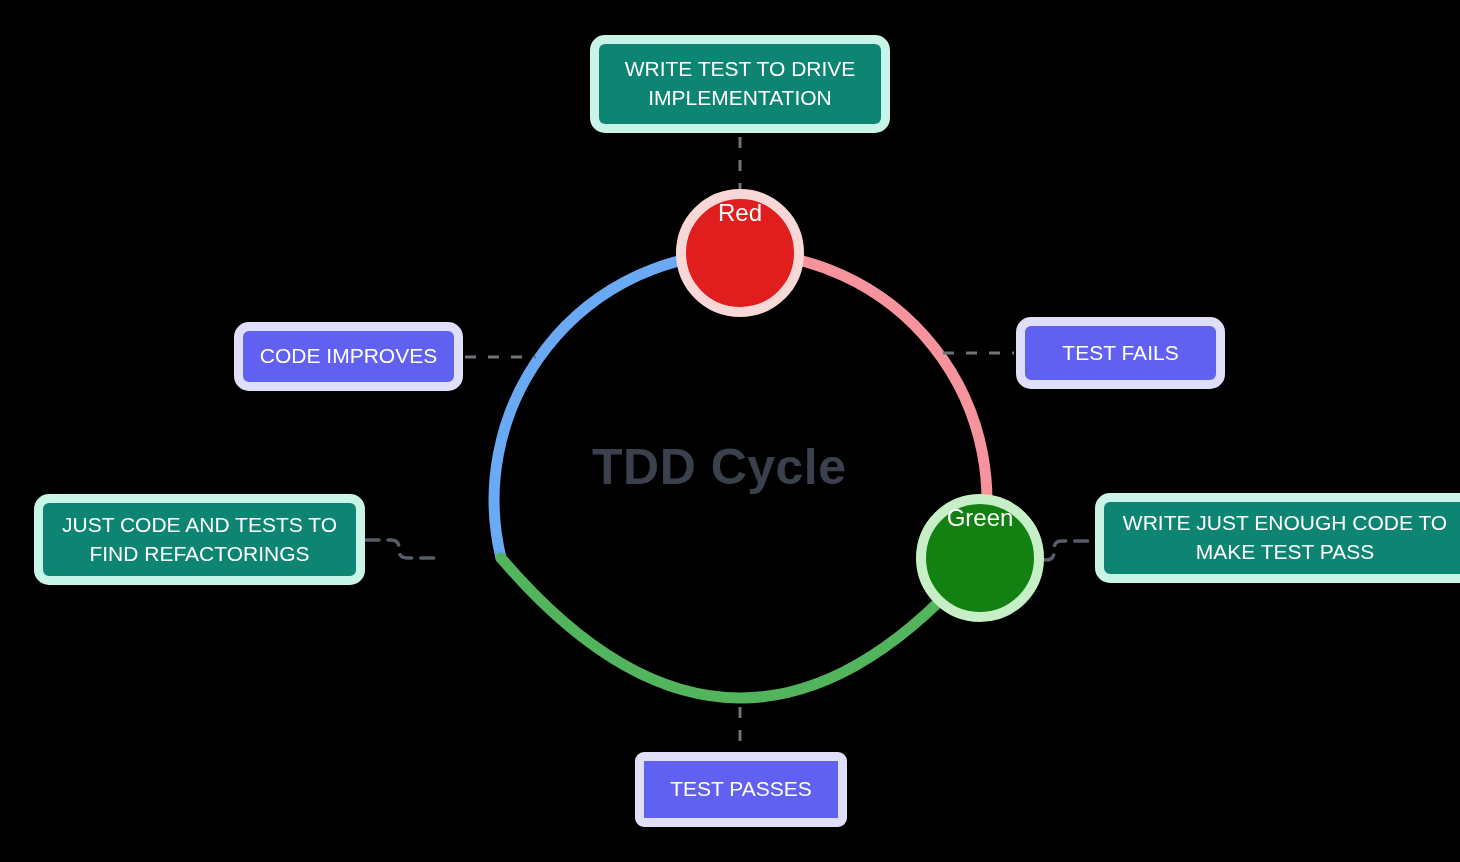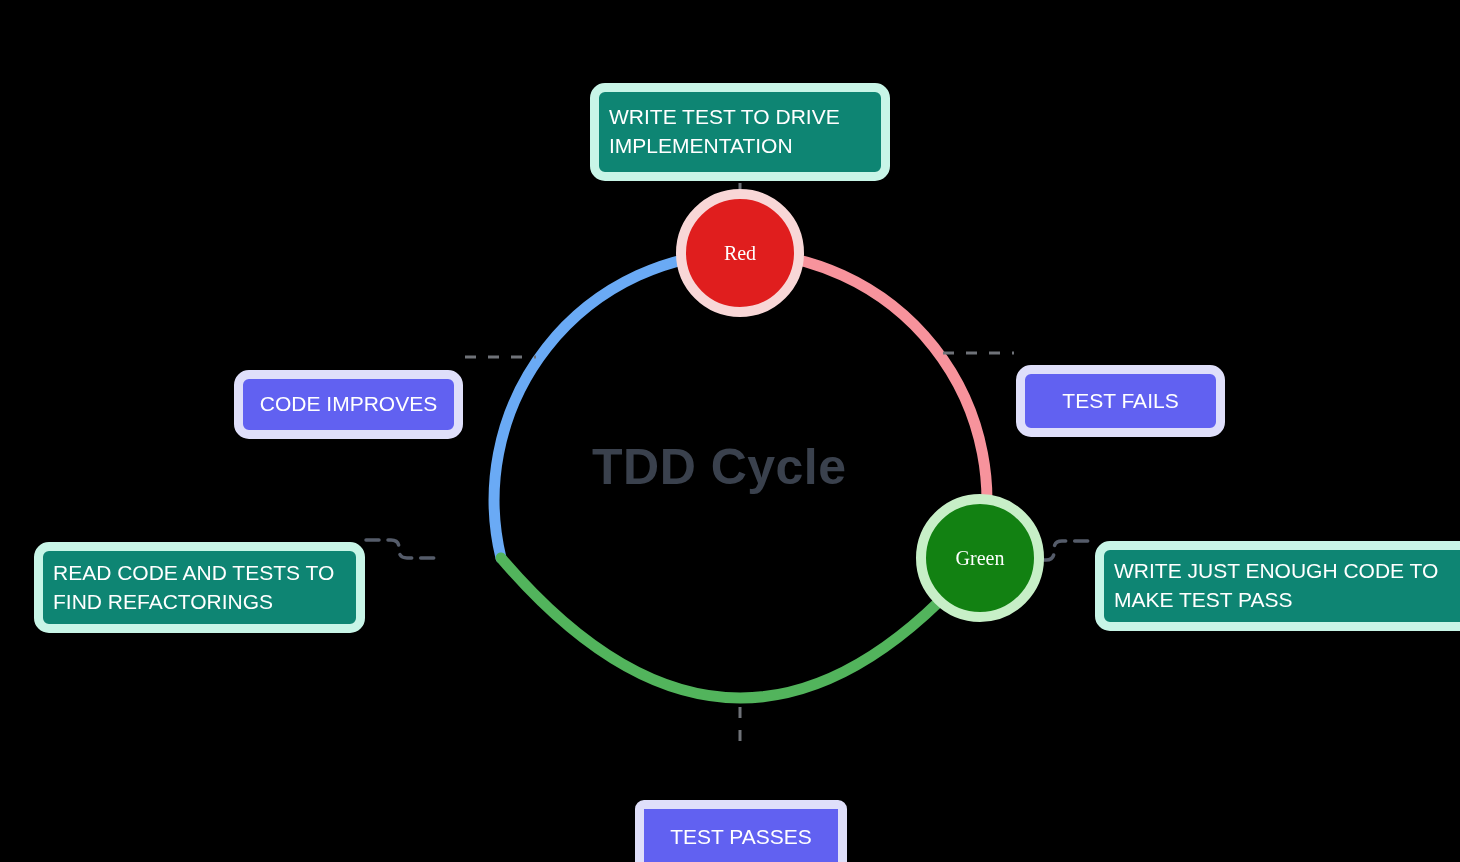--- a/index.html
+++ b/index.html
@@ -66,42 +66,39 @@
     text-align: right;
   }
   .node {
     position: absolute;
     width: 108px;
     height: 108px;
     border-radius: 50%;
     border: 10px solid;
     box-sizing: content-box;
     display: flex;
-    align-items: center;
     justify-content: center;
     color: var(--label-text);
-    font-size: 20px;
-    font-family: Liberation Serif, serif;
+    font-size: 24px;
   }
   .node-red      { left: 676px; top: 189px; background: var(--red-node);   border-color: var(--red-ring); }
   .node-green    { left: 916px; top: 494px; background: var(--green-node); border-color: var(--green-ring); }
   .node-refactor { left: 437px; top: 494px; background: var(--blue-node);  border-color: var(--blue-ring); }
   .label-box {
     position: absolute;
     display: flex;
     align-items: center;
     justify-content: center;
-    text-align: left;
+    text-align: center;
     border: 9px solid;
     border-radius: 15px;
     color: var(--label-text);
     font-size: 21px;
     line-height: 1.38;
     padding: 2px 10px;
-    margin-top: 48px;
   }
   .box-teal   { background: var(--teal-fill);   border-color: var(--mint-border); }
   .box-purple { background: var(--purple-fill); border-color: var(--lavender-border); }
   .box-write-test    { left: 590px;  top: 35px;  width: 300px; height: 98px; }
   .box-code-improves { left: 234px;  top: 322px; width: 229px; height: 69px; }
   .box-test-fails    { left: 1016px; top: 317px; width: 209px; height: 72px; }
   .box-read-code     { left: 34px;   top: 494px; width: 331px; height: 91px; }
   .box-write-enough  { left: 1095px; top: 493px; width: 380px; height: 90px; }
   .box-test-passes   { left: 635px;  top: 752px; width: 212px; height: 75px; border-radius: 9px; }
 </style>
@@ -130,21 +127,21 @@
   <div class="label-box box-teal box-write-test">
     <span>WRITE TEST TO DRIVE IMPLEMENTATION</span>
   </div>
   <div class="label-box box-purple box-test-fails">
     <span>TEST FAILS</span>
   </div>
   <div class="label-box box-purple box-code-improves">
     <span>CODE IMPROVES</span>
   </div>
   <div class="label-box box-teal box-read-code">
-    <span>READ CODE AND TESTS TO FIND REFACTORINGS</span>
+    <span>JUST CODE AND TESTS TO FIND REFACTORINGS</span>
   </div>
   <div class="label-box box-teal box-write-enough">
     <span>WRITE JUST ENOUGH CODE TO MAKE TEST PASS</span>
   </div>
   <div class="label-box box-purple box-test-passes">
     <span>TEST PASSES</span>
   </div>
 
   <div class="node node-red">
     <span>Red</span>

